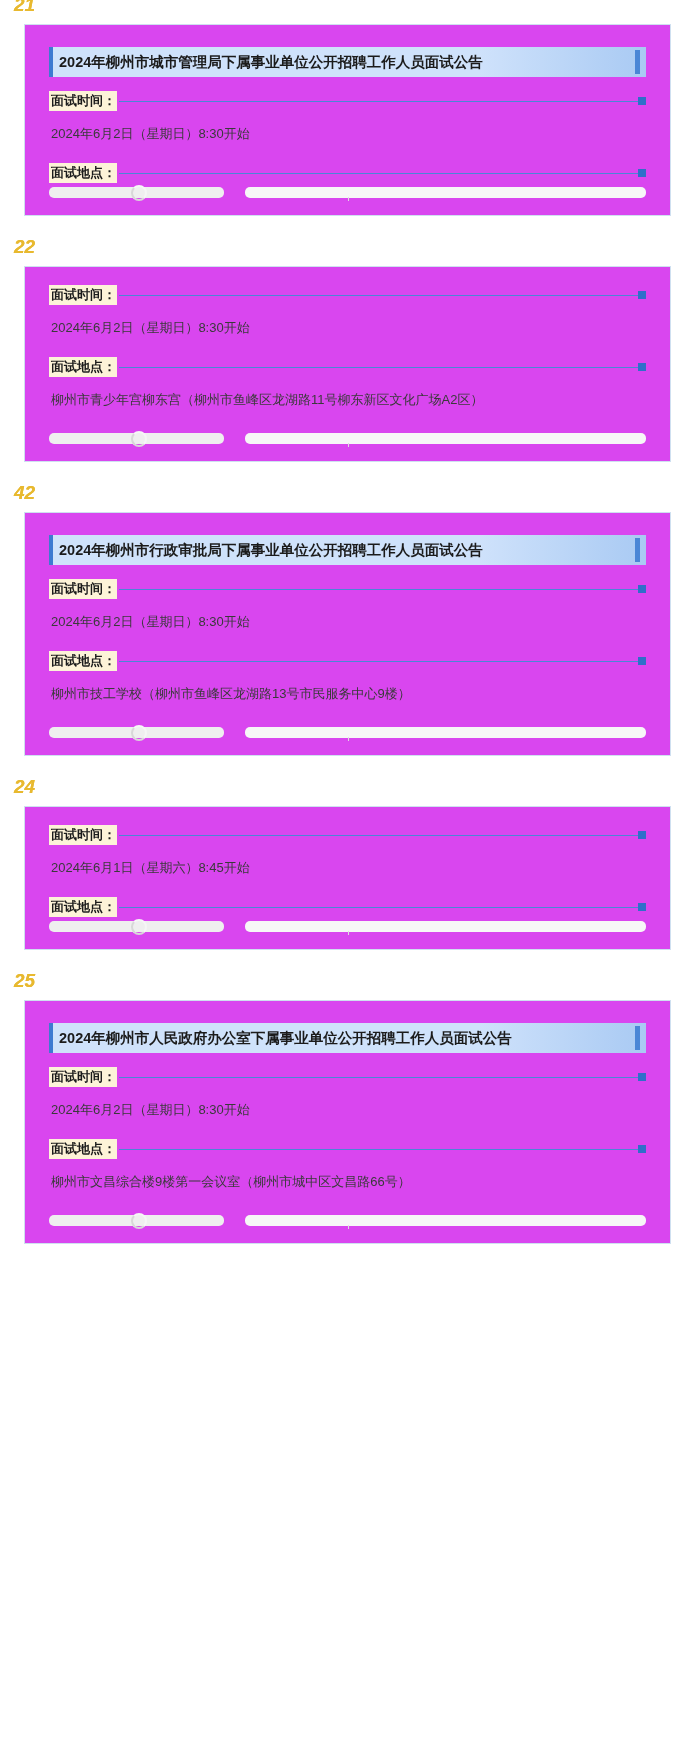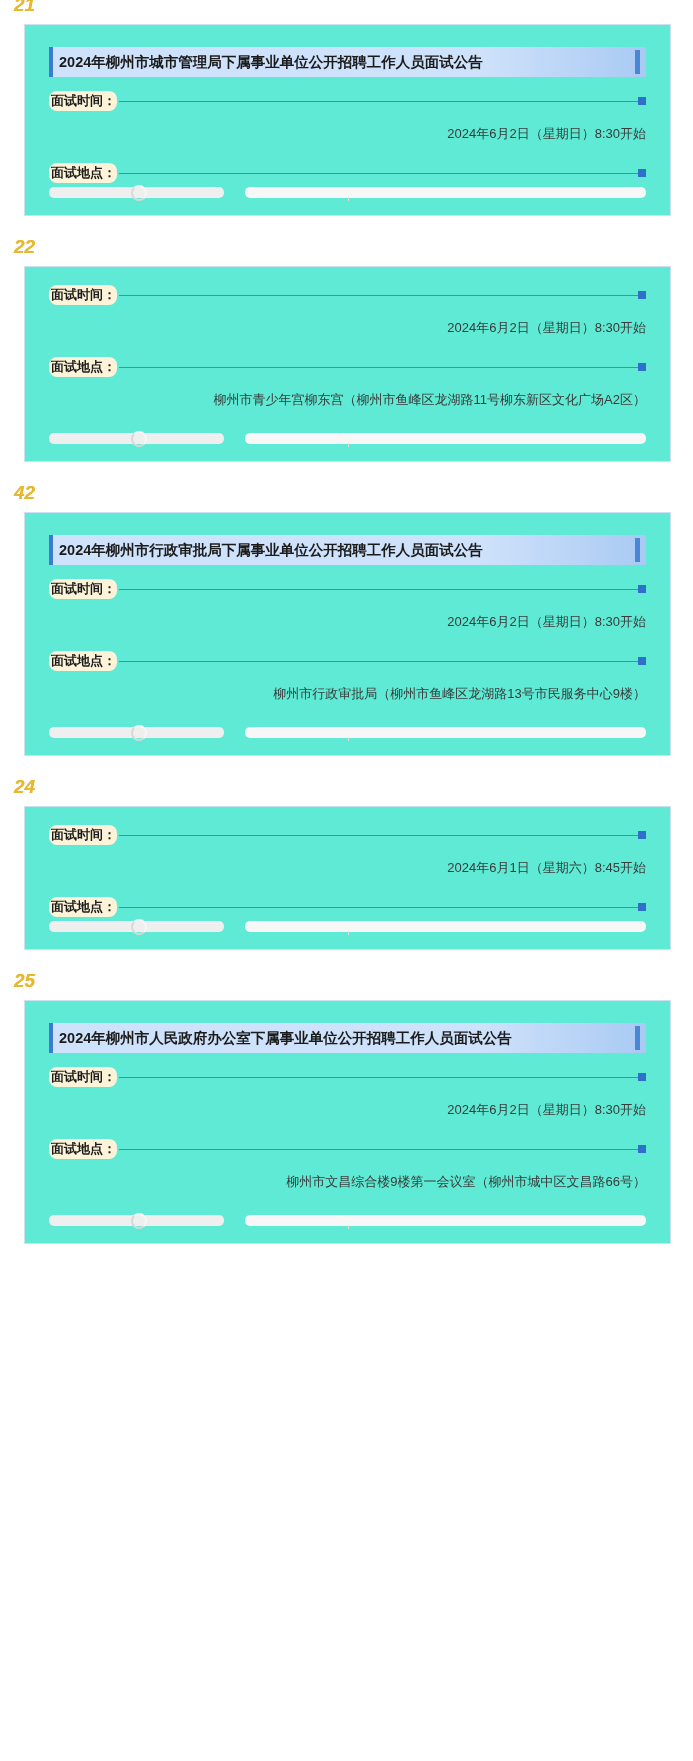--- a/index.html
+++ b/index.html
@@ -19,21 +19,21 @@
     box-sizing: border-box;
   }
   .card-wrap {
     position: relative;
     margin: 0 0 34px 0;
     padding: 16px 22px 0 24px;
   }
   .card {
     position: relative;
     border: 1px solid #cfe0f0;
-    background: #5eead4;
+    background: #d946ef;
     padding: 18px 16px 12px 16px;
     box-sizing: border-box;
   }
   
   .badge {
     position: absolute;
     left: 10px;
     top: -13px;
     font-family: "Liberation Sans", sans-serif;
     font-size: 19px;
@@ -94,21 +94,20 @@
     margin-bottom: 0px;
   }
   .field-label {
     font-size: 13px;
     font-weight: bold;
     color: #1b1b1b;
     background: #fdf3d8;
     padding: 1px 1px 1px 2px;
     white-space: nowrap;
     z-index: 2;
-    border-radius: 8px;
   }
   .field-rule {
     flex: 1;
     height: 1px;
     background: #4a86d6;
     margin-left: 2px;
     position: relative;
   }
   .field-rule:after {
     content: "";
@@ -118,21 +117,20 @@
     width: 8px;
     height: 8px;
     background: #2f6fc9;
   }
   .field-value {
     font-size: 13px;
     color: #3a3a3a;
     padding: 14px 0 20px 2px;
     line-height: 18px;
     white-space: nowrap;
-    text-align: right;
   }
   
   .ghost-row {
     position: relative;
     margin: 2px 8px 4px 8px;
     height: 14px;
   }
   .ghost-bar {
     position: absolute;
     left: 0;
@@ -241,21 +239,21 @@
           <span class="field-label">面试时间：</span>
           <span class="field-rule"></span>
         </div>
         <div class="field-value">2024年6月2日（星期日）8:30开始</div>
       </div>
       <div class="field">
         <div class="field-head">
           <span class="field-label">面试地点：</span>
           <span class="field-rule"></span>
         </div>
-        <div class="field-value">柳州市行政审批局（柳州市鱼峰区龙湖路13号市民服务中心9楼）</div>
+        <div class="field-value">柳州市技工学校（柳州市鱼峰区龙湖路13号市民服务中心9楼）</div>
       </div>
       <div class="ghost-row">
         <span class="ghost-bar"></span>
         <span class="ghost-ring"></span>
         <span class="ghost-long"></span>
         <span class="ghost-tick"></span>
       </div>
     </div>
   </div>
 

